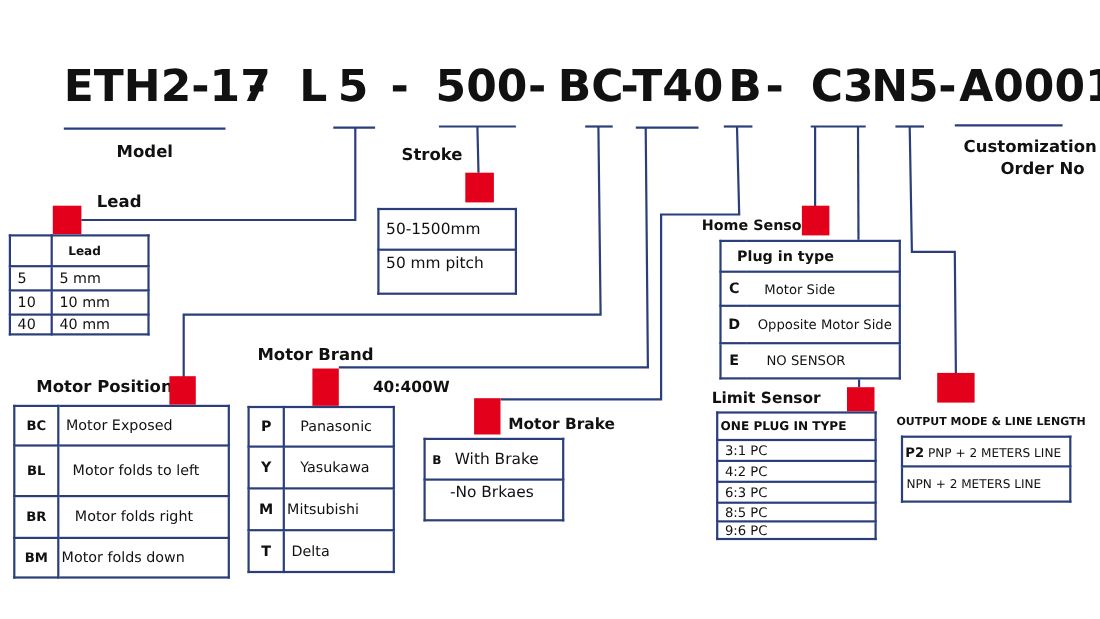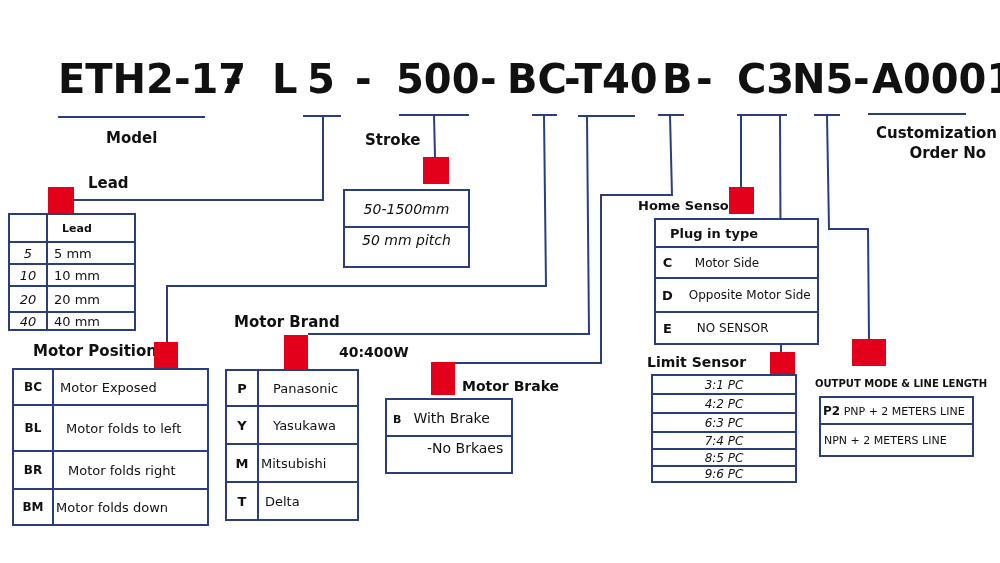--- a/index.html
+++ b/index.html
@@ -7,21 +7,21 @@
            font-family: "Liberation Sans", sans-serif; color: #111; }
     .code { position: absolute; top: 55px; font-weight: bold; font-size: 40px; color: #111;
             font-family: "DejaVu Sans", sans-serif; letter-spacing: 0px; white-space: nowrap; line-height: 48px; }
     .lbl { position: absolute; font-weight: bold; font-size: 15px; white-space: nowrap;
            font-family: "DejaVu Sans", sans-serif; }
     .red { position: absolute; background: #e3001b; }
     table.t { position: absolute; border-collapse: collapse; background: #fff; }
     table.t td { border: 2px solid #2a3f7a; padding: 0 6px; font-size: 13px; white-space: nowrap;
                  font-family: "DejaVu Sans", sans-serif; }
     td.k { font-weight: bold; text-align: center; }
-    td.c { text-align: center; font-style: italic; }
+    td.c { text-align: left; }
     td.h { font-weight: bold; }
     svg.wires { position: absolute; left: 0; top: 0; pointer-events: none; }
   </style>
 </head>
 <body>
 
 <svg class="wires" width="1000" height="563">
   <g stroke="#2a3f7a" stroke-width="2" fill="none">
 
     <line x1="58" y1="117" x2="205" y2="117"></line>
@@ -99,24 +99,20 @@
         <td class="h" style="font-size:11px; padding-left:14px;">Lead</td>
       </tr>
   <tr style="height:22px;">
         <td class="c">5</td>
         <td>5 mm</td>
       </tr>
   <tr style="height:22px;">
         <td class="c">10</td>
         <td>10 mm</td>
       </tr>
-  <tr style="height:26px;">
-        <td class="c">20</td>
-        <td>20 mm</td>
-      </tr>
   <tr style="height:18px;">
         <td class="c">40</td>
         <td>40 mm</td>
       </tr>
 </tbody>
   </table>
 
 <table class="t" style="left:343px; top:189px; width:127px;">
   <tbody>
       <tr style="height:37px;">
@@ -169,21 +165,21 @@
       </tr>
 </tbody>
   </table>
 
 <table class="t" style="left:385px; top:398px; width:128px;">
   <tbody>
       <tr style="height:37px;">
         <td style="font-size:14px;"><b style="font-size:11px; margin-right:12px;">B</b><span>With Brake</span></td>
       </tr>
   <tr style="height:37px;">
-        <td style="font-size:14px; padding-left:40px; vertical-align:top; padding-top:3px;">-No Brkaes</td>
+        <td style="font-size:14px; padding-left:22px; vertical-align:top; padding-top:3px;">-No Brkaes</td>
       </tr>
 </tbody>
   </table>
 
 <table class="t" style="left:654px; top:218px; width:162px;">
   <tbody>
       <tr style="height:28px;">
         <td colspan="2" class="h" style="padding-left:14px;">Plug in type</td>
       </tr>
   <tr style="height:31px;">
@@ -196,33 +192,33 @@
       </tr>
   <tr style="height:32px;">
         <td class="k" style="border-right:none;">E</td>
         <td style="border-left:none; padding-left:18px; font-size:12px;">NO SENSOR</td>
       </tr>
 </tbody>
   </table>
 
 <table class="t" style="left:651px; top:374px; width:146px;">
   <tbody>
+      <tr style="height:25px;">
+        <td class="h" style="font-size:11px; padding-left:2px;">ONE PLUG IN TYPE</td>
+      </tr>
   <tr style="height:19px;">
         <td class="c" style="font-size:12px;">3:1 PC</td>
       </tr>
   <tr style="height:19px;">
         <td class="c" style="font-size:12px;">4:2 PC</td>
       </tr>
   <tr style="height:19px;">
         <td class="c" style="font-size:12px;">6:3 PC</td>
       </tr>
   <tr style="height:17px;">
-        <td class="c" style="font-size:12px;">7:4 PC</td>
-      </tr>
-  <tr style="height:17px;">
         <td class="c" style="font-size:12px;">8:5 PC</td>
       </tr>
   <tr style="height:16px;">
         <td class="c" style="font-size:12px;">9:6 PC</td>
       </tr>
 </tbody>
   </table>
 
 <table class="t" style="left:819px; top:396px; width:155px;">
   <tbody>

